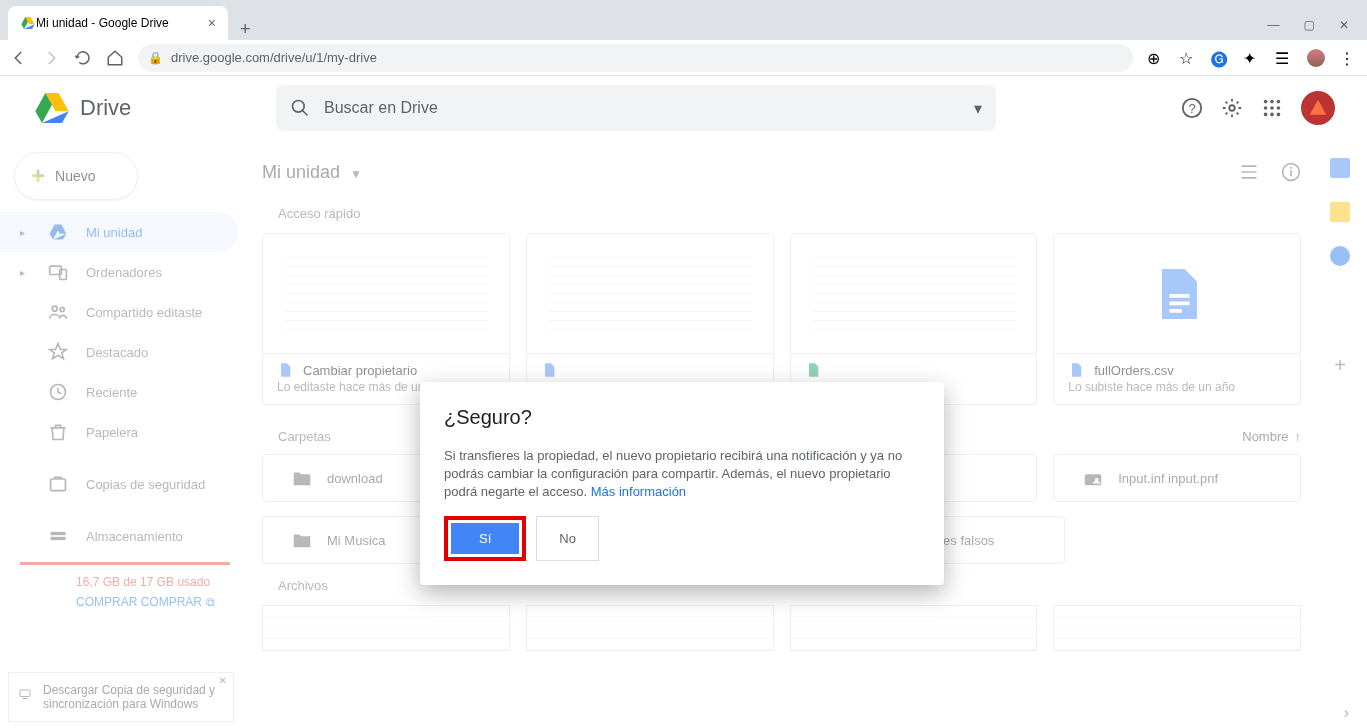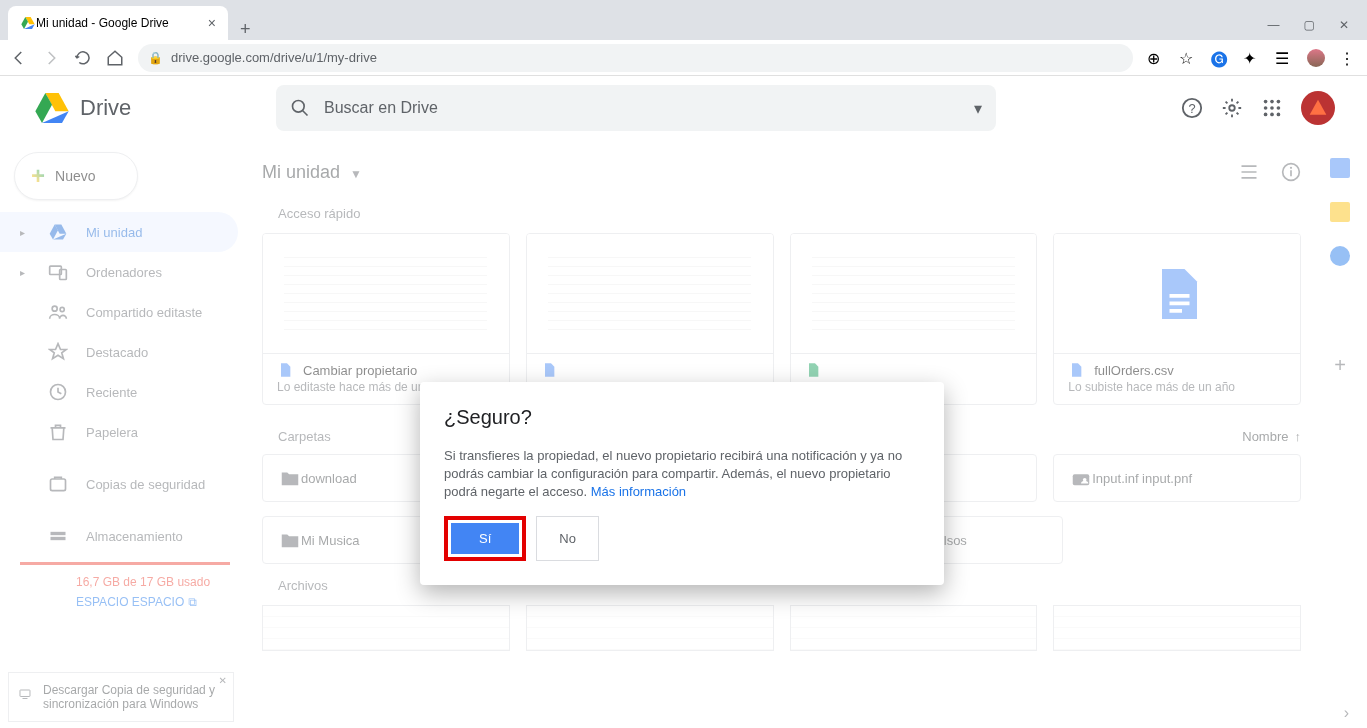--- a/index.html
+++ b/index.html
@@ -47,21 +47,21 @@
 .bc-icons { margin-left: auto; display:flex; gap: 22px; color:#5f6368;}
 .section-label { font-size: 13px; color: #5f6368; font-weight: 400; margin: 10px 0 12px 16px; }
 .quick-row { display: flex; gap: 16px; margin-bottom: 24px; }
 .quick-card { flex: 1; border: 1px solid #dadce0; border-radius: 4px; overflow: hidden; background:#fff; }
 .quick-thumb { height: 120px; background: #fff; border-bottom: 1px solid #dadce0; display:flex;align-items:center;justify-content:center; color:#bbb;font-size:10px; padding:10px;}
 .quick-title { padding: 8px 14px 2px; font-size: 13px; display:flex; align-items:center; gap:10px;}
 .quick-sub { padding: 0 14px 10px; font-size: 12px; color: #5f6368;}
 .doc-icon { width:16px;height:16px; }
 
 .folder-row { display: flex; gap: 16px; margin-bottom: 14px; flex-wrap: wrap; }
-.folder-chip { flex: 1; min-width: 220px; border: 1px solid #dadce0; border-radius: 4px; height: 48px; display:flex; align-items:center; padding: 0 16px; font-size: 13px; color: #3c4043;}
+.folder-chip { flex: 1; min-width: 220px; border: 1px solid #dadce0; border-radius: 4px; height: 48px; display:flex; align-items:center; gap:14px; padding: 0 28px; font-size: 13px; color: #3c4043;}
 .folder-header-row { display:flex; align-items:center; margin: 8px 0 10px 0; }
 .folder-header-row .section-label { margin: 0 0 0 16px; }
 .sort-name { margin-left:auto; font-size:13px; color:#3c4043; display:flex; gap:6px; align-items:flex-start;}
 
 .side-rail { width: 54px; padding-top: 82px; display:flex; flex-direction:column; align-items:center; gap: 24px;}
 .rail-ic { width: 20px; height:20px; border-radius:2px;}
 
 .overlay { position: absolute; inset: 76px 0 0 0; background: rgba(255,255,255,0.55); z-index: 10; }
 .dialog { position: absolute; z-index: 20; top: 306px; left: 420px; width: 524px; background: #fff; border-radius: 4px; box-shadow: 0 8px 24px rgba(0,0,0,0.3); padding: 24px; }
 .dialog h2 { font-size: 20px; font-weight: 400; color: #202124; margin-bottom: 18px; }
@@ -253,21 +253,21 @@
       <svg width="20" height="20" viewBox="0 0 24 24">
           <rect x="3" y="7" width="18" height="4" fill="#5f6368"></rect>
           <rect x="3" y="13" width="18" height="4" fill="#5f6368"></rect>
         </svg>
       <span>Almacenamiento</span>
     </div>
     <div class="storage">
       <div class="storage-bar"></div>
       <div class="storage-used">16,7 GB de 17 GB usado</div>
       <div class="storage-buy">
-          <span>ESPACIO ESPACIO</span> 
+          <span>COMPRAR COMPRAR</span> 
           <span>⧉</span>
         </div>
     </div>
     <div class="promo">
       <span class="promo-x">✕</span>
       <svg width="22" height="22" viewBox="0 0 24 24">
           <rect x="2" y="4" width="20" height="13" rx="1" stroke="#5f6368" stroke-width="2" fill="none"></rect>
           <line x1="7" y1="21" x2="17" y2="21" stroke="#5f6368" stroke-width="2"></line>
         </svg>
       <span>Descargar Copia de seguridad y sincronización para Windows</span>

